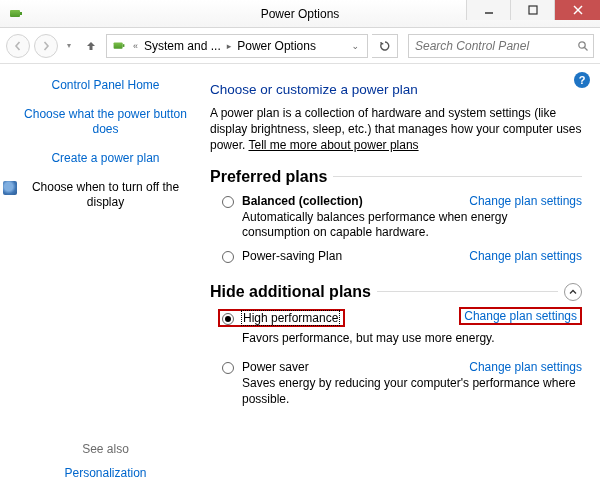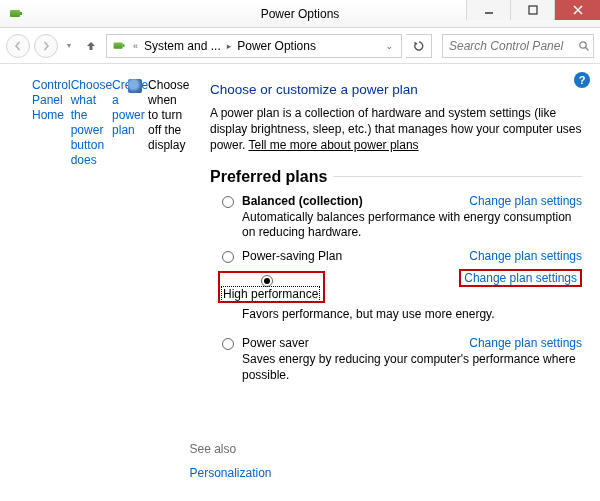--- a/index.html
+++ b/index.html
@@ -74,42 +74,43 @@
   .breadseg { font-size: 12px; }
   .breadarrow { font-size: 9px; color: #666; padding: 0 2px; }
   .address-dd { margin-left: auto; font-size: 9px; color:#666; padding: 0 4px; }
   .refresh {
     width: 26px; height: 24px;
     border: 1px solid #cfcfcf; border-left: none;
     display: flex; align-items: center; justify-content: center;
     color: #555;
   }
   .searchbox {
-    width: 152px; height: 24px;
+    width: 186px; height: 24px;
     border: 1px solid #cfcfcf;
     margin-left: 6px;
     display: flex; align-items: center;
   }
   .searchbox input {
     border: none; outline: none; width: 100%;
     font-size: 12px; font-style: italic; color: #888;
     padding: 0 6px;
     background: transparent;
   }
   .searchbox .sicon { width: 22px; color:#888; display:flex; align-items:center; justify-content:center; }
 
   .body {
     display: flex;
     height: calc(501px - 28px - 36px);
   }
   .sidebar {
     width: 200px;
-    padding: 14px 12px 10px 32px;
-    display: flex; flex-direction: row;
+    padding: 14px 12px 10px 23px;
+    display: flex; flex-direction: column;
     position: relative;
+    text-align: center;
   }
   .sidelink {
     color: #0066cc;
     font-size: 12px;
     margin-bottom: 14px;
     line-height: 1.25;
     cursor: pointer;
   }
   .sidelink.current {
     color: #000;
@@ -189,21 +190,21 @@
   }
   .plandesc {
     font-size: 12px; color: #000;
     margin-top: 2px; line-height: 1.3;
     padding-right: 4px;
   }
   .hlbox-a {
     border: 2px solid #c00000;
     padding: 0 4px 0 2px;
     margin-left: -4px;
-    display: inline-flex; align-items: center; flex-direction: column;
+    display: inline-flex; align-items: center;
   }
   .hlbox-b {
     border: 2px solid #c00000;
     padding: 0 3px;
   }
   .dotted {
     outline: 1px dotted #000;
     outline-offset: 0px;
     padding: 0 1px;
   }
@@ -312,34 +313,43 @@
       <span class="section-line"></span>
     </div>
 
     <div class="plan">
       <div class="radio"></div>
       <div class="planbody">
         <div class="planrow">
           <span class="planname bold">Balanced (collection)</span>
           <span class="change">Change plan settings</span>
         </div>
-        <div class="plandesc">Automatically balances performance with energy consumption on reducing hardware.</div>
+        <div class="plandesc">Automatically balances performance when energy consumption on capable hardware.</div>
       </div>
     </div>
 
     <div class="plan">
       <div class="radio"></div>
       <div class="planbody">
         <div class="planrow">
           <span class="planname">Power-saving Plan</span>
           <span class="change">Change plan settings</span>
         </div>
       </div>
     </div>
 
+    <div class="section-label" style="margin-top:18px">
+      <span>Hide additional plans</span>
+      <span class="section-line"></span>
+      <span class="expcircle">
+        <svg width="8" height="8" viewBox="0 0 8 8">
+            <path d="M1 5.5 L4 2.5 L7 5.5" fill="none" stroke="#333" stroke-width="1.3"></path>
+          </svg>
+      </span>
+    </div>
 
     <div class="plan">
       <span class="hlbox-a">
         <span class="radio sel"></span>
         <span class="planname dotted">High performance</span>
       </span>
       <span class="change">
         <span class="hlbox-b">Change plan settings</span>
       </span>
     </div>

